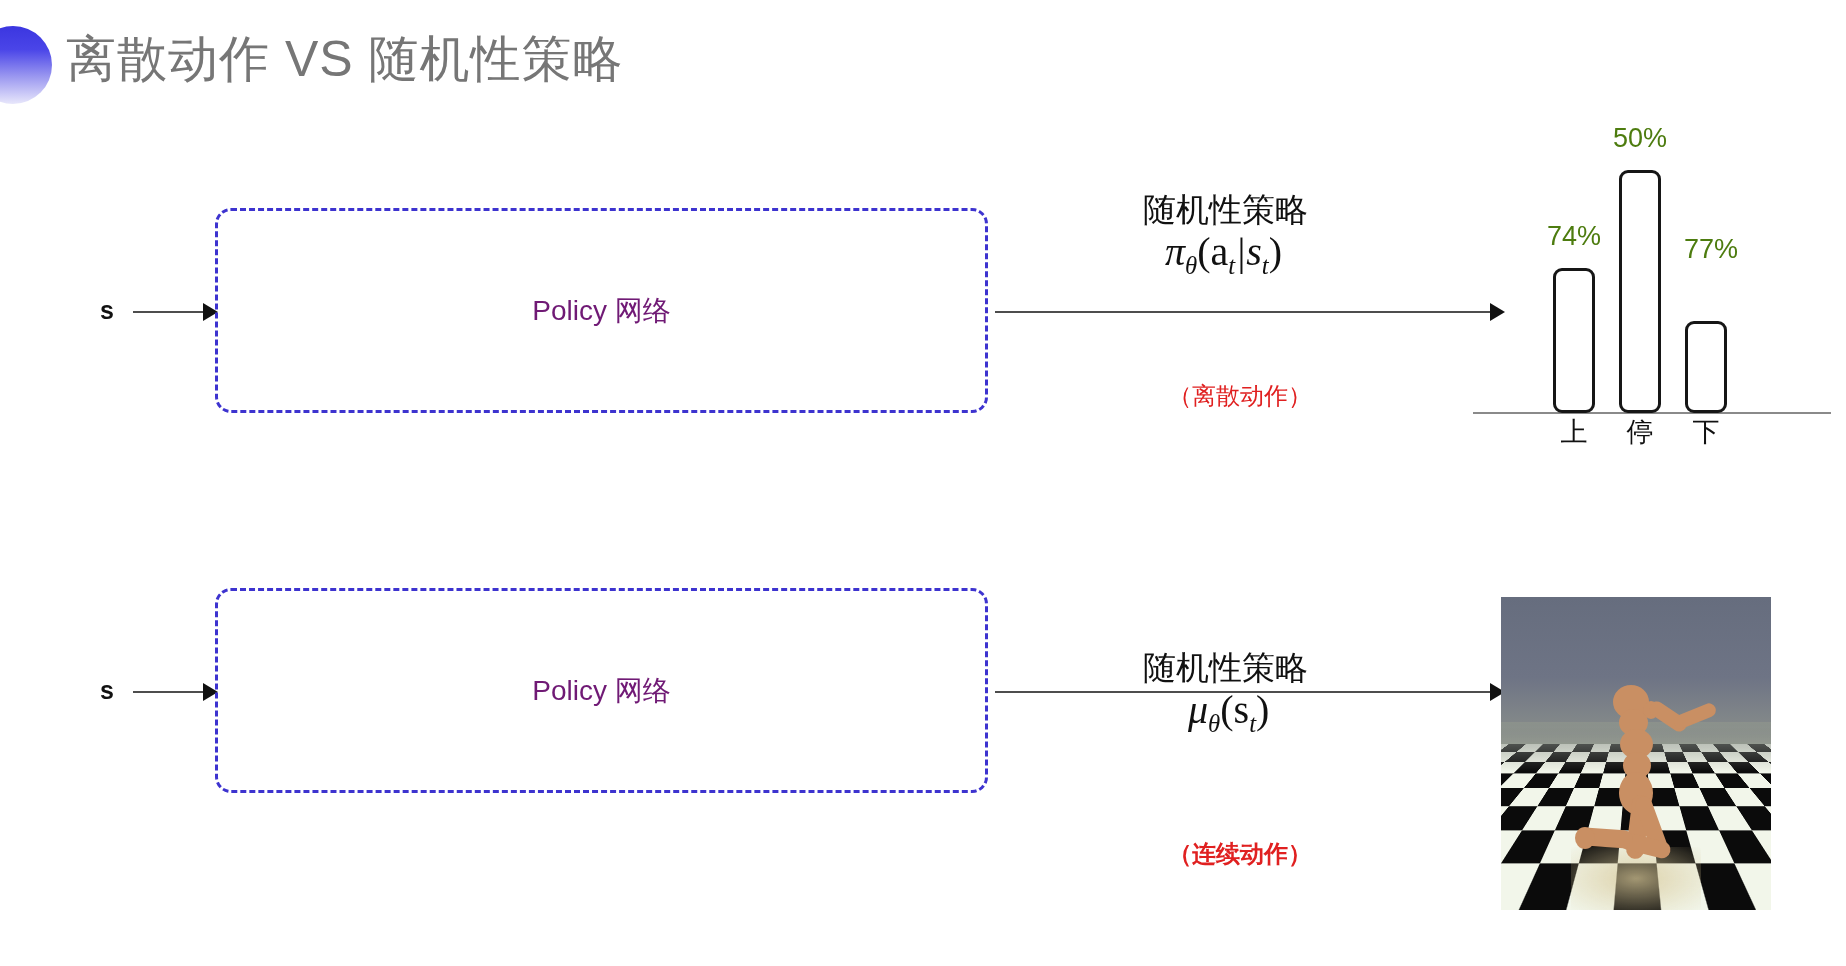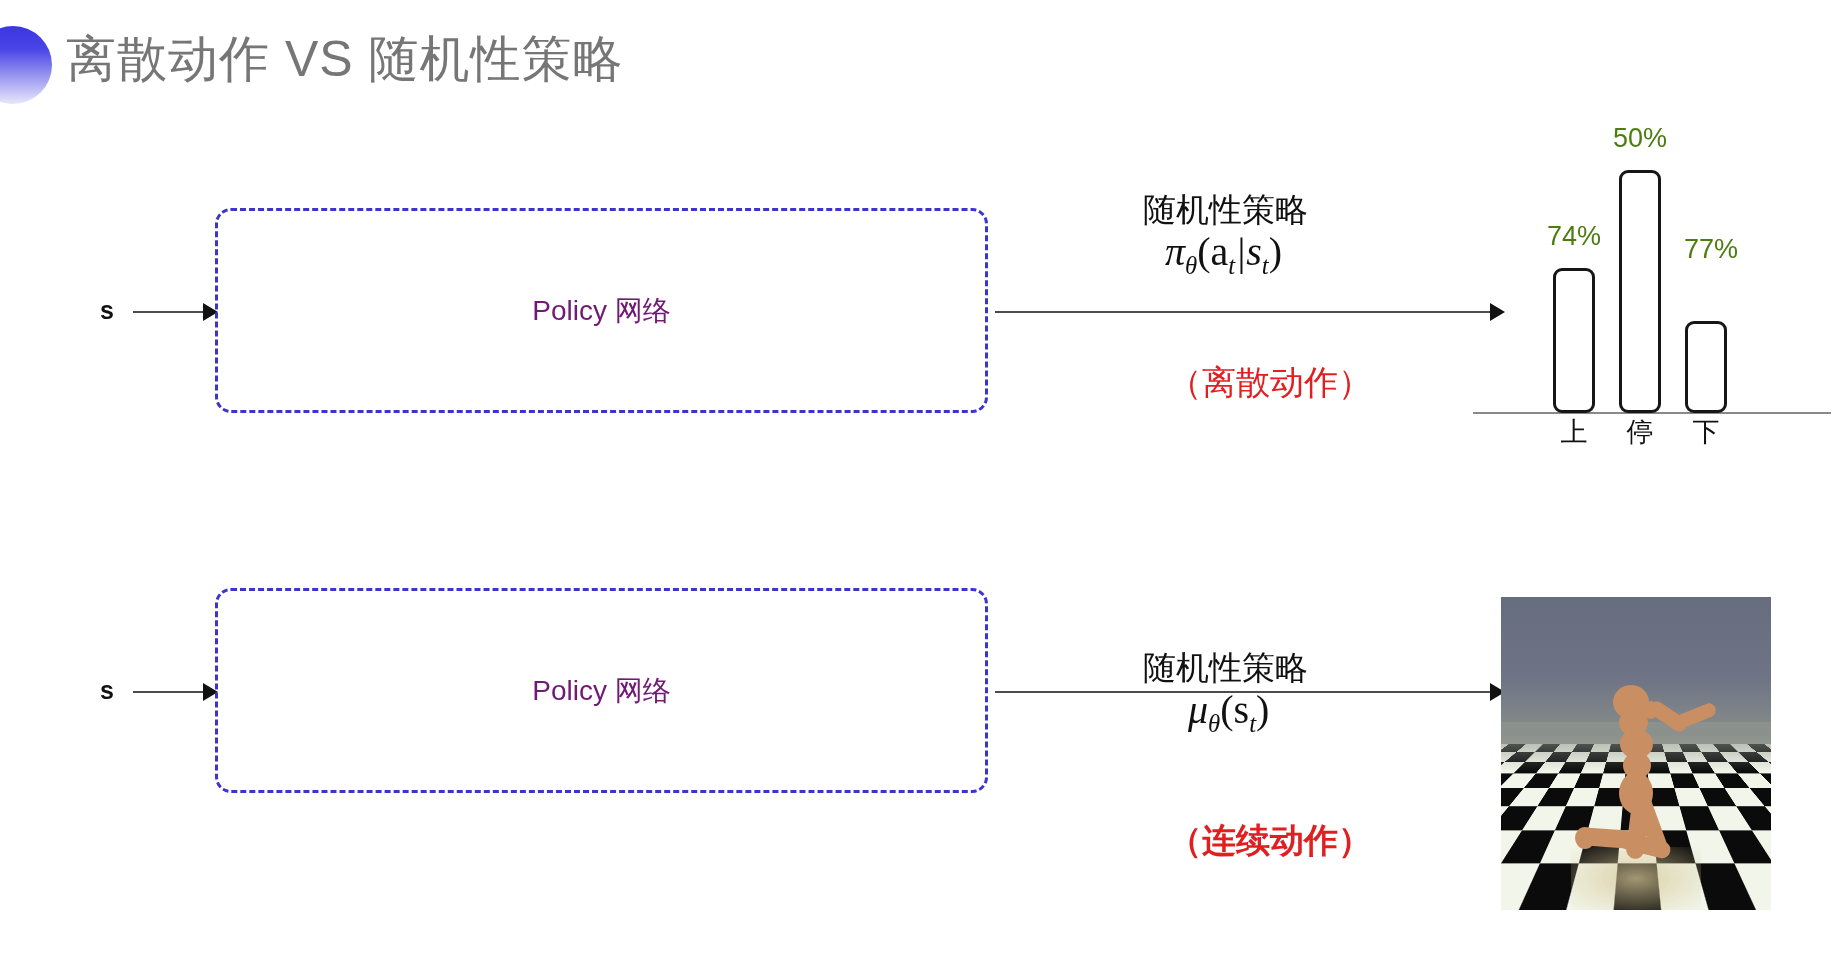--- a/index.html
+++ b/index.html
@@ -97,23 +97,24 @@
   .policy-formula .sub {
     font-size: 0.62em;
     vertical-align: sub;
     font-style: italic;
   }
   .policy-formula .up {
     font-style: normal;
   }
   .action-note {
     position: absolute;
-    font-size: 34px;
+    font-size: 24px;
     color: #e02020;
     white-space: nowrap;
+    margin-top: 20px;
   }
 
   
   .chart {
     position: absolute;
   }
   .chart-baseline {
     position: absolute;
     left: 0;
     bottom: 36px;

